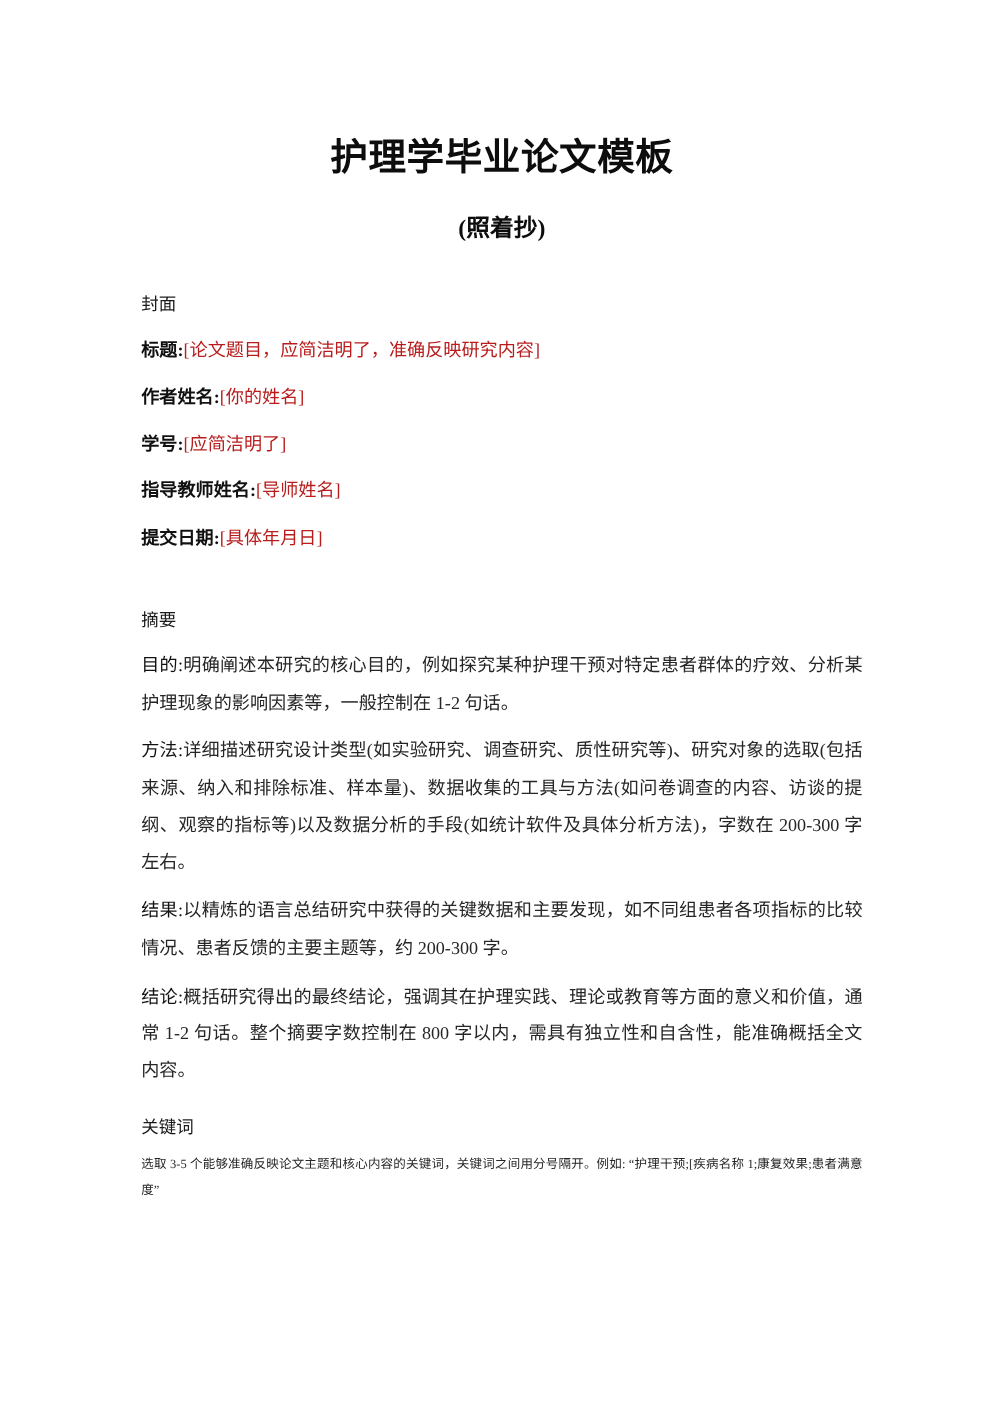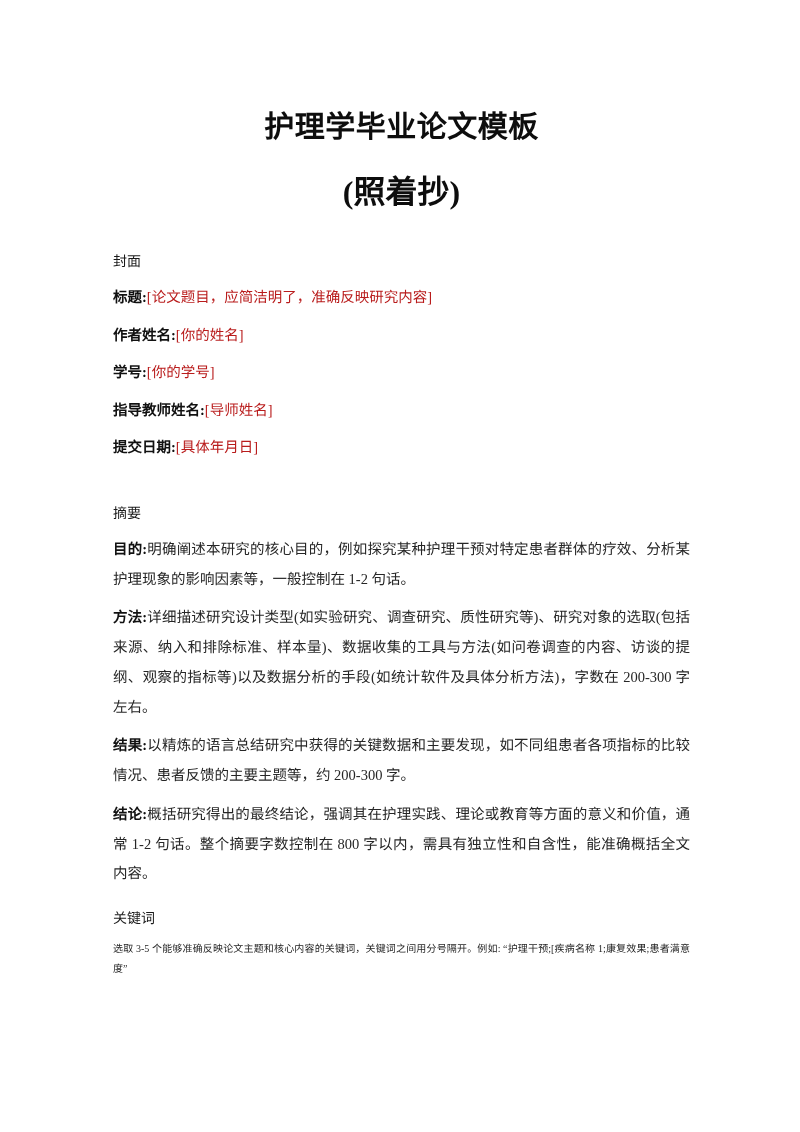--- a/index.html
+++ b/index.html
@@ -32,21 +32,21 @@
     font-size: 30px;
     font-weight: bold;
     color: #0d0d0d;
     letter-spacing: 0.5px;
     margin: 0;
     padding-top: 108px;
     line-height: 1.25;
   }
   .doc-subtitle {
     text-align: center;
-    font-size: 32px;
+    font-size: 19px;
     font-weight: bold;
     color: #0d0d0d;
     margin: 0;
     padding-top: 26px;
     line-height: 1.25;
   }
 
   
   .section-heading {
     font-size: 14px;
@@ -82,21 +82,21 @@
     line-height: 2.05;
     color: #262626;
     margin: 0;
     padding-top: 9px;
     text-align: justify;
     text-justify: inter-ideograph;
     word-break: break-all;
   }
   .body-para.first { padding-top: 11px; }
   .para-label {
-    font-weight: bold;
+    font-weight: normal;
     color: #111111;
   }
 
   .keywords-para {
     font-size: 10px;
     line-height: 2.05;
     color: #262626;
     margin: 0;
     padding-top: 10px;
     text-align: justify;
@@ -118,21 +118,21 @@
   <p class="field-line">
     <span class="field-label">标题:</span><span class="field-value">[论文题目，应简洁明了，准确反映研究内容]</span>
   </p>
 
   <p class="field-line">
     <span class="field-label">作者姓名:</span><span class="field-value">[你的姓名]</span>
   </p>
 
 
   <p class="field-line">
-    <span class="field-label">学号:</span><span class="field-value">[你的学号]</span>
+    <span class="field-label">学号:</span><span class="field-value">[应简洁明了]</span>
   </p>
 
   <p class="field-line">
     <span class="field-label">指导教师姓名:</span><span class="field-value">[导师姓名]</span>
   </p>
 
   <p class="field-line">
     <span class="field-label">提交日期:</span><span class="field-value">[具体年月日]</span>
   </p>
 

